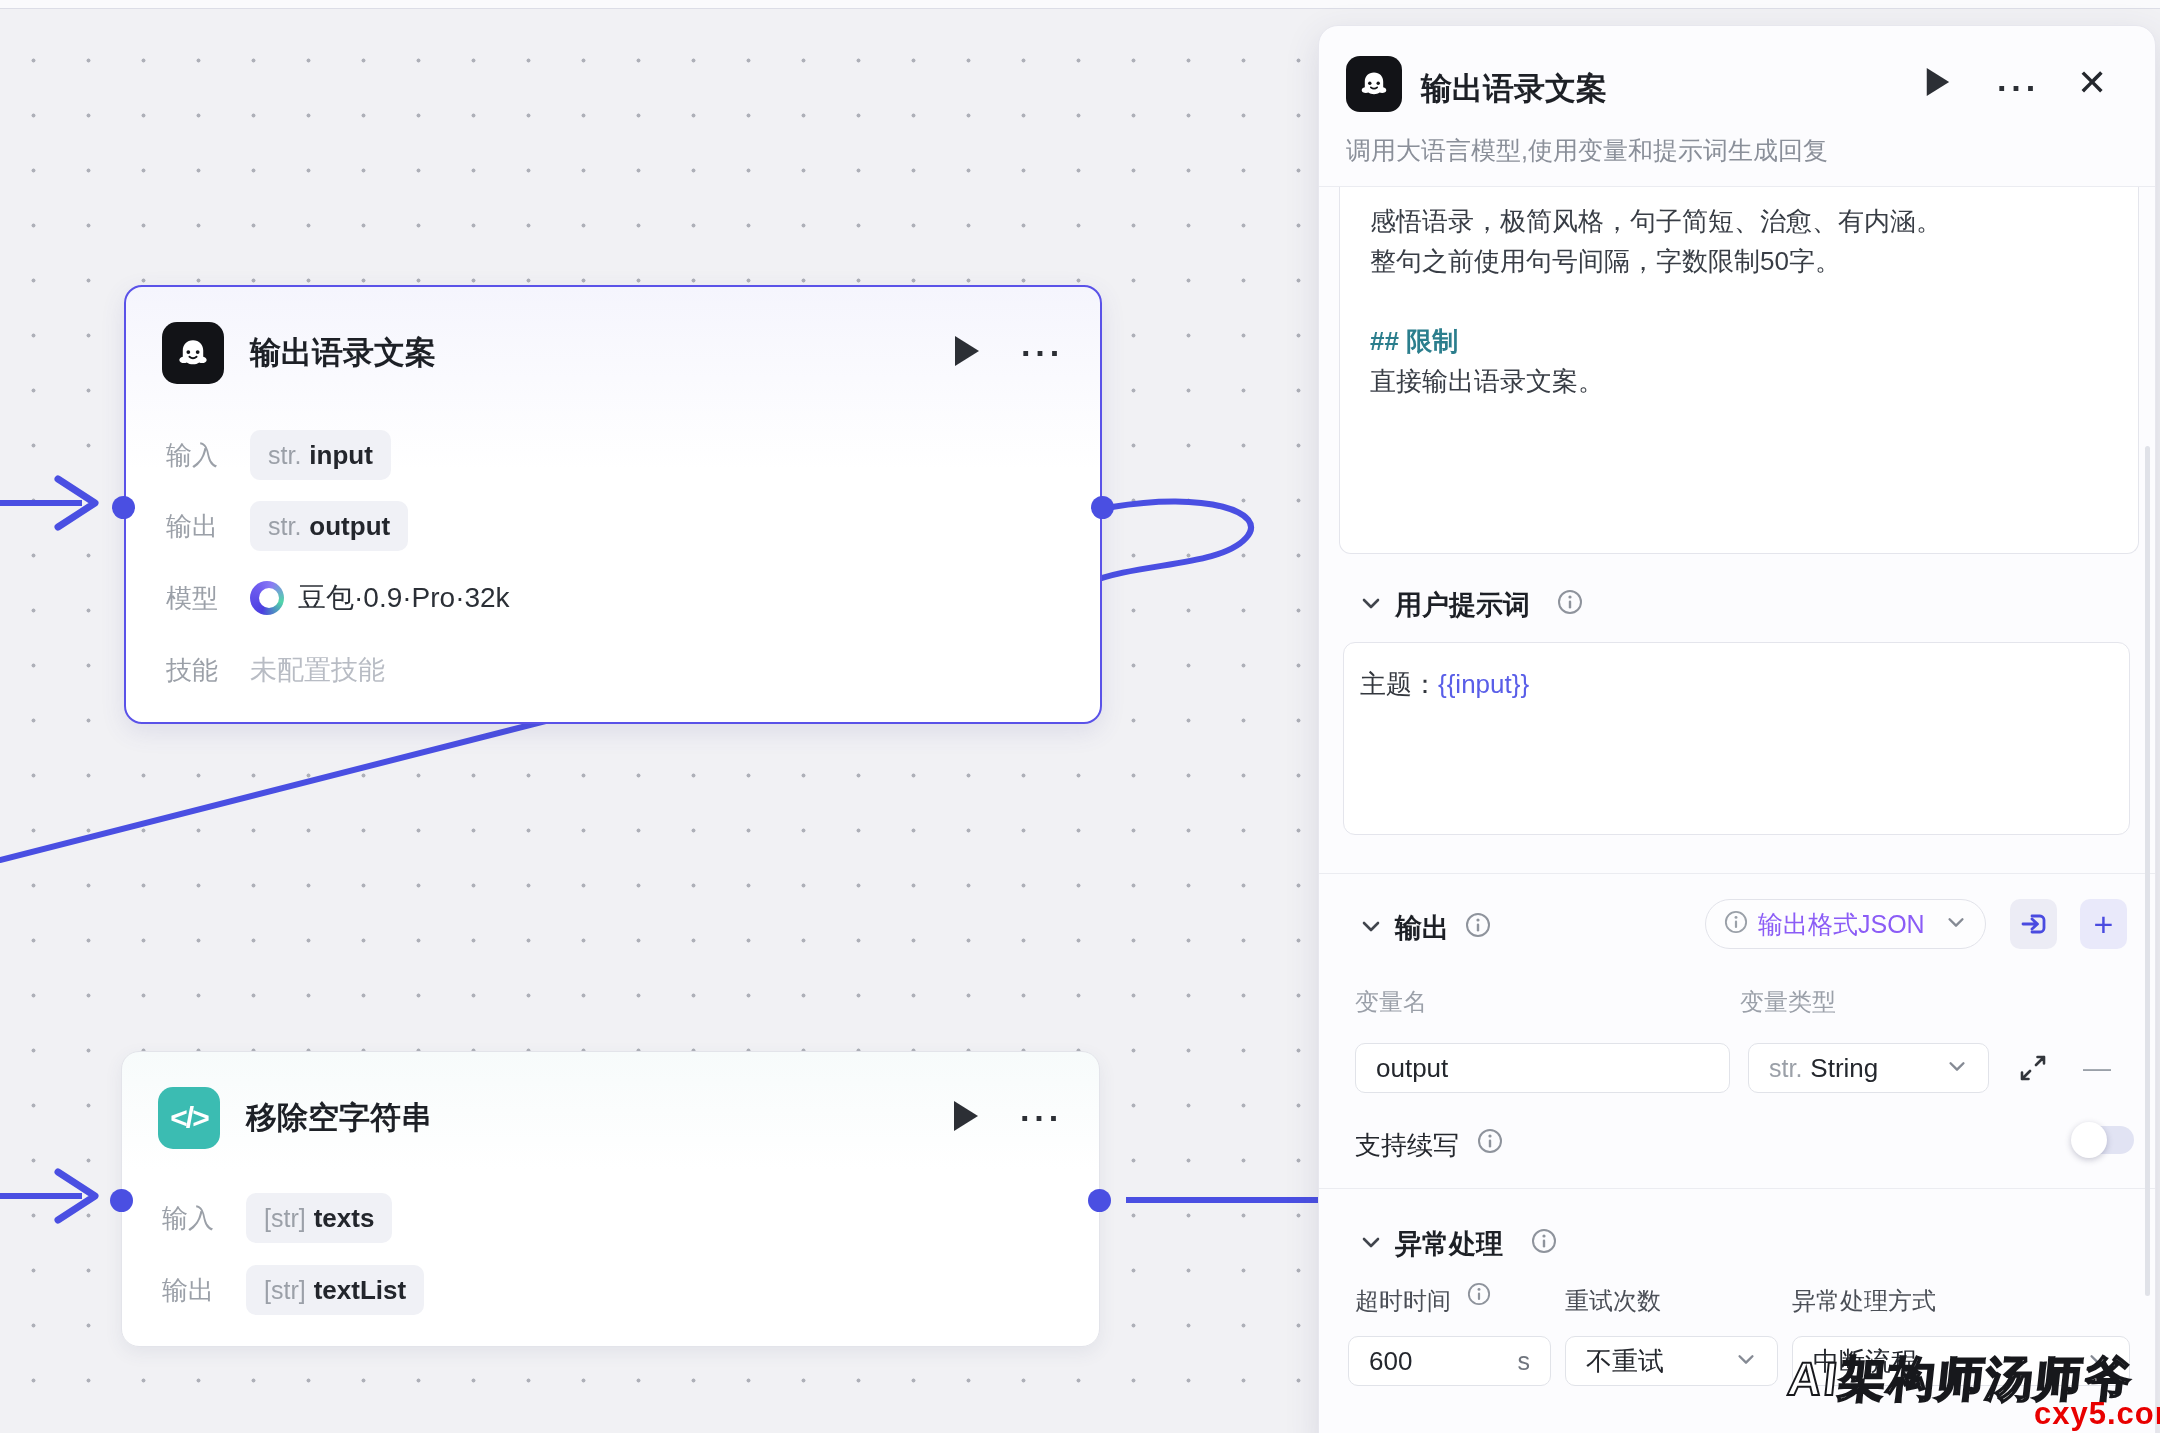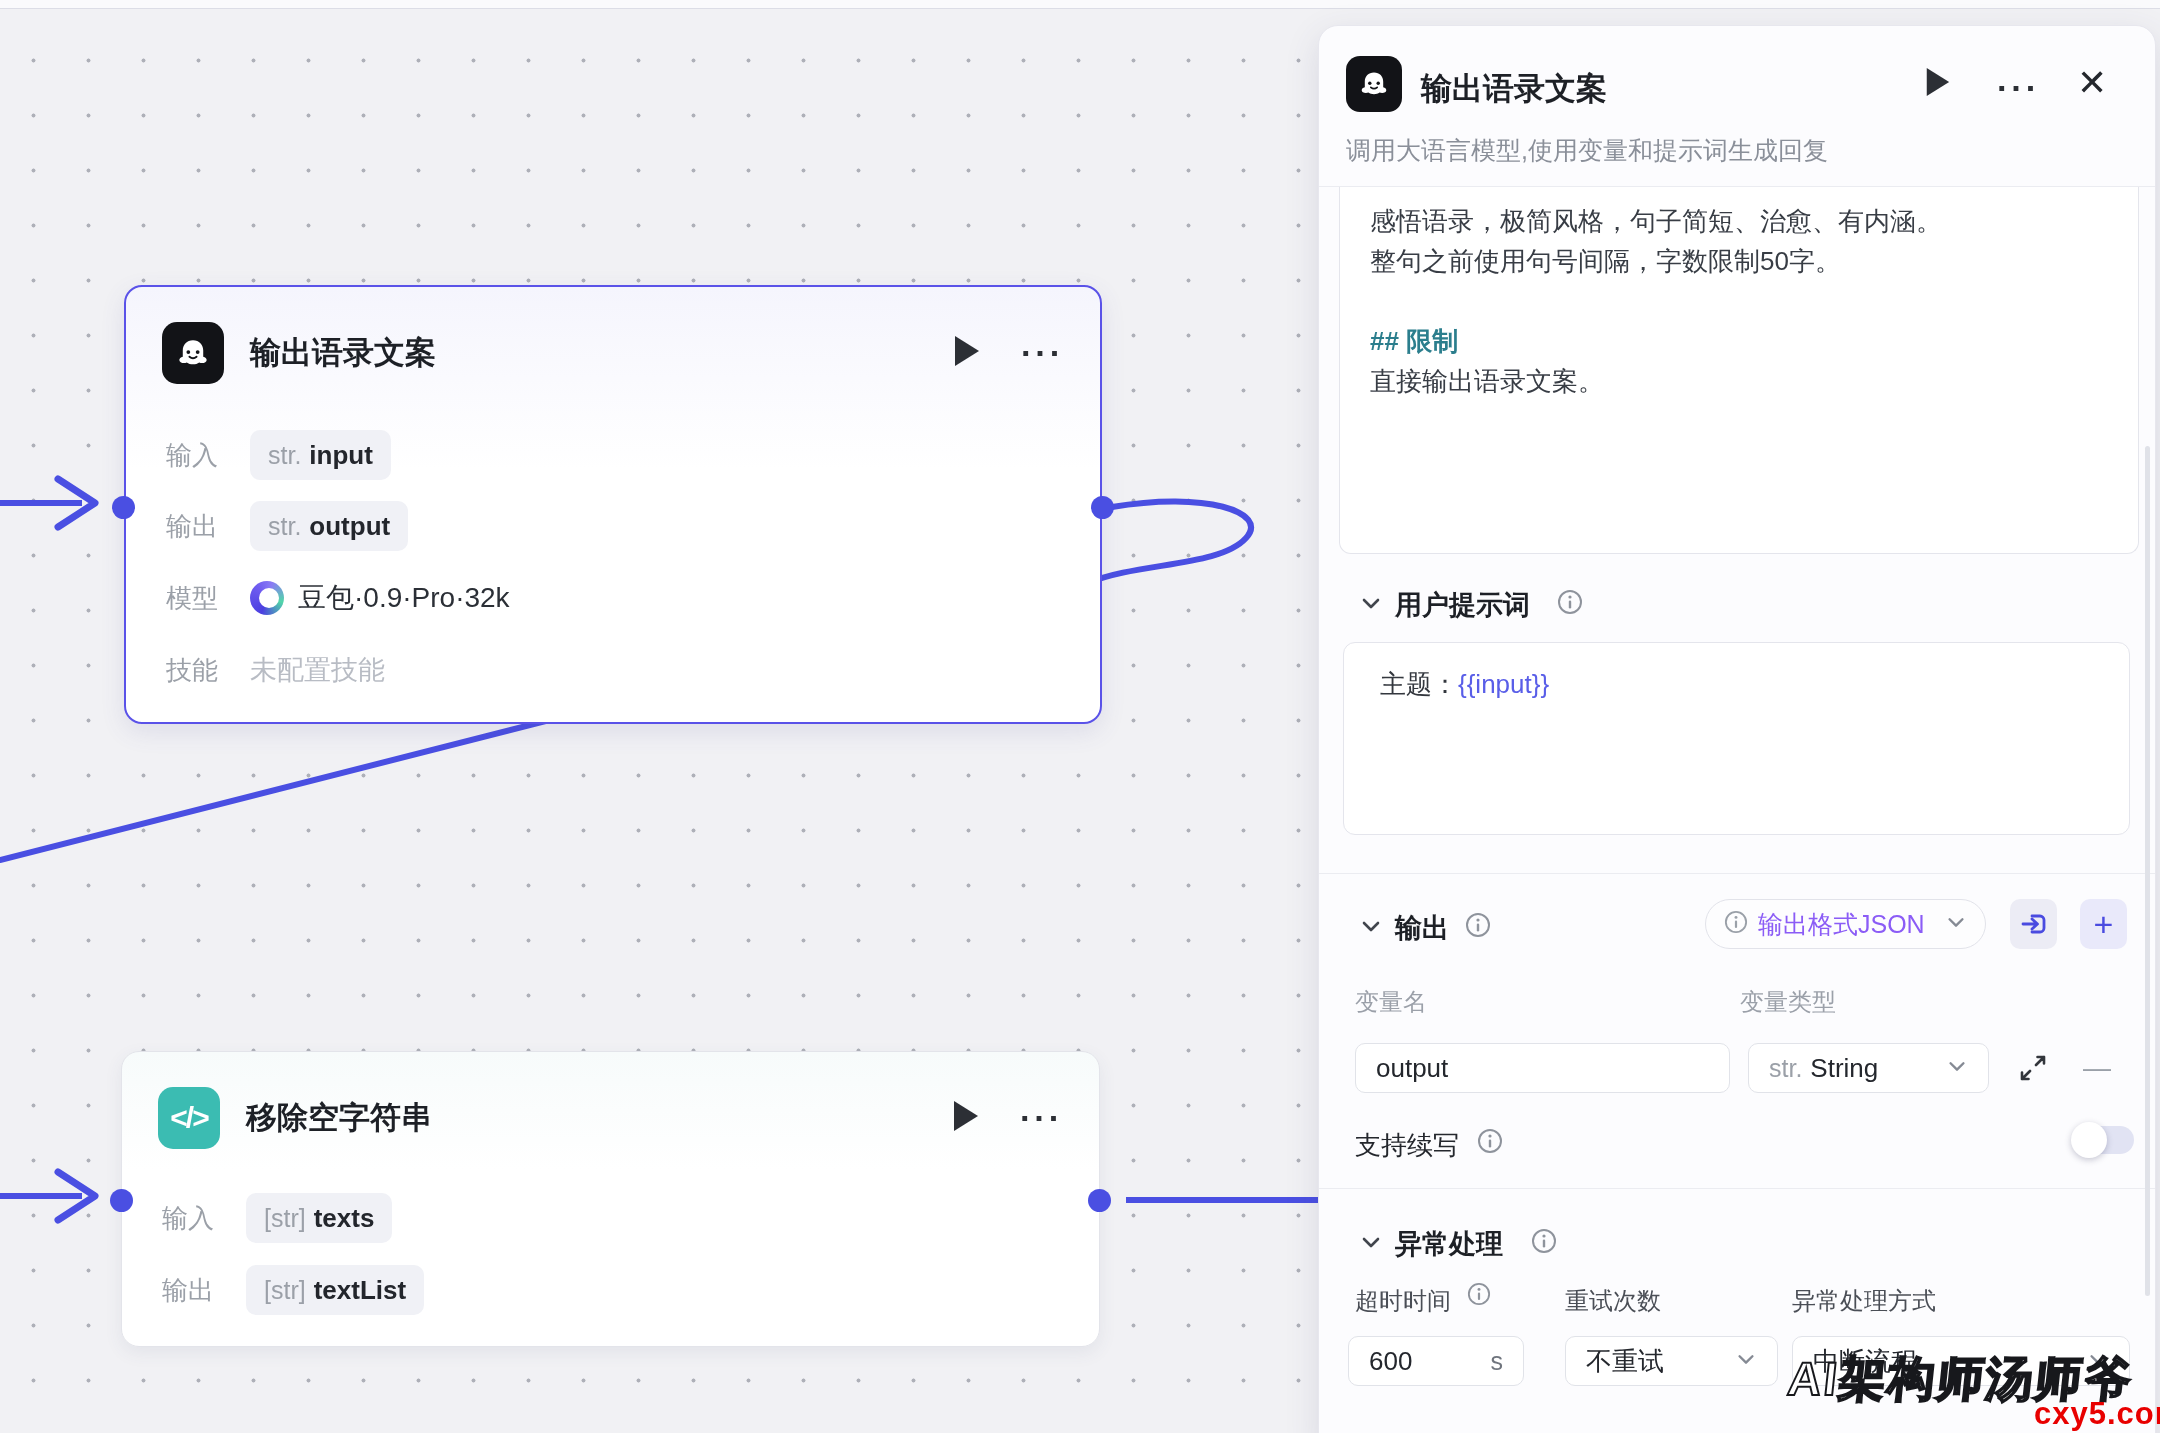--- a/index.html
+++ b/index.html
@@ -65,21 +65,21 @@
   .info-ic { display:inline-block; }
 
   .prompt-box { position:absolute; left:20px; top:161px; width:800px; height:367px;
     background:#fff; border:1.5px solid #e4e5ec; border-top:none;
     border-radius:0 0 12px 12px; padding:14px 30px; overflow:hidden; }
   .prompt-box p { font-size:26px; color:#383d45; line-height:40px; }
   .prompt-box .md-h { color:#2b7e8d; font-weight:700; margin-top:40px; }
   .prompt-box .gap { margin-top:0; }
 
   .user-box { position:absolute; left:24px; top:616px; width:787px; height:193px;
-    background:#fff; border:1.5px solid #e4e5ec; border-radius:12px; padding:24px 36px; }
+    background:#fff; border:1.5px solid #e4e5ec; border-radius:12px; padding:24px 16px; }
   .user-box .utext { font-size:26px; color:#33373e; }
   .user-box .uvar { color:#595ee8; }
 
   .format-pill { position:absolute; left:386px; top:873px; width:281px; height:50px;
     border:1.5px solid #e2e3ea; border-radius:25px; background:#fdfdfe;
     display:flex; align-items:center; padding:0 18px; gap:10px; }
   .format-pill .ftext { font-size:25px; color:#8b5cf6; flex:1 1 auto; }
   .sq-btn { position:absolute; width:47px; height:50px; border-radius:10px;
     display:flex; align-items:center; justify-content:center; }
   .btn-import { left:691px; top:873px; background:#ececf5; }
@@ -358,21 +358,21 @@
     <span class="p-abs info-ic" style="left:148px; top:1256px;">
       <svg width="24" height="24" viewBox="0 0 26 26">
           <circle cx="13" cy="13" r="11" fill="none" stroke="#8e939c" stroke-width="2"></circle>
           <circle cx="13" cy="8" r="1.6" fill="#8e939c"></circle>
           <rect x="11.8" y="11.5" width="2.4" height="8" rx="1.2" fill="#8e939c"></rect>
         </svg>
     </span>
     <div class="p-abs col-label" style="left:246px; top:1259px; color:#4a4e56;">重试次数</div>
     <div class="p-abs col-label" style="left:473px; top:1259px; color:#4a4e56;">异常处理方式</div>
 
-    <div class="p-abs tbox" style="left:29px; top:1310px; width:176px;gap:40px;">
+    <div class="p-abs tbox" style="left:29px; top:1310px; width:203px;gap:40px;">
       <span class="tval">600</span>
       <span class="suffix">s</span>
     </div>
     <div class="p-abs tbox" style="left:246px; top:1310px; width:213px;">
       <span class="tval">不重试</span>
       <span class="selchev">
         <svg width="22" height="22" viewBox="0 0 24 24">
             <polyline class="chev chev-gray" points="5,9 12,16 19,9"></polyline>
           </svg>
       </span>

